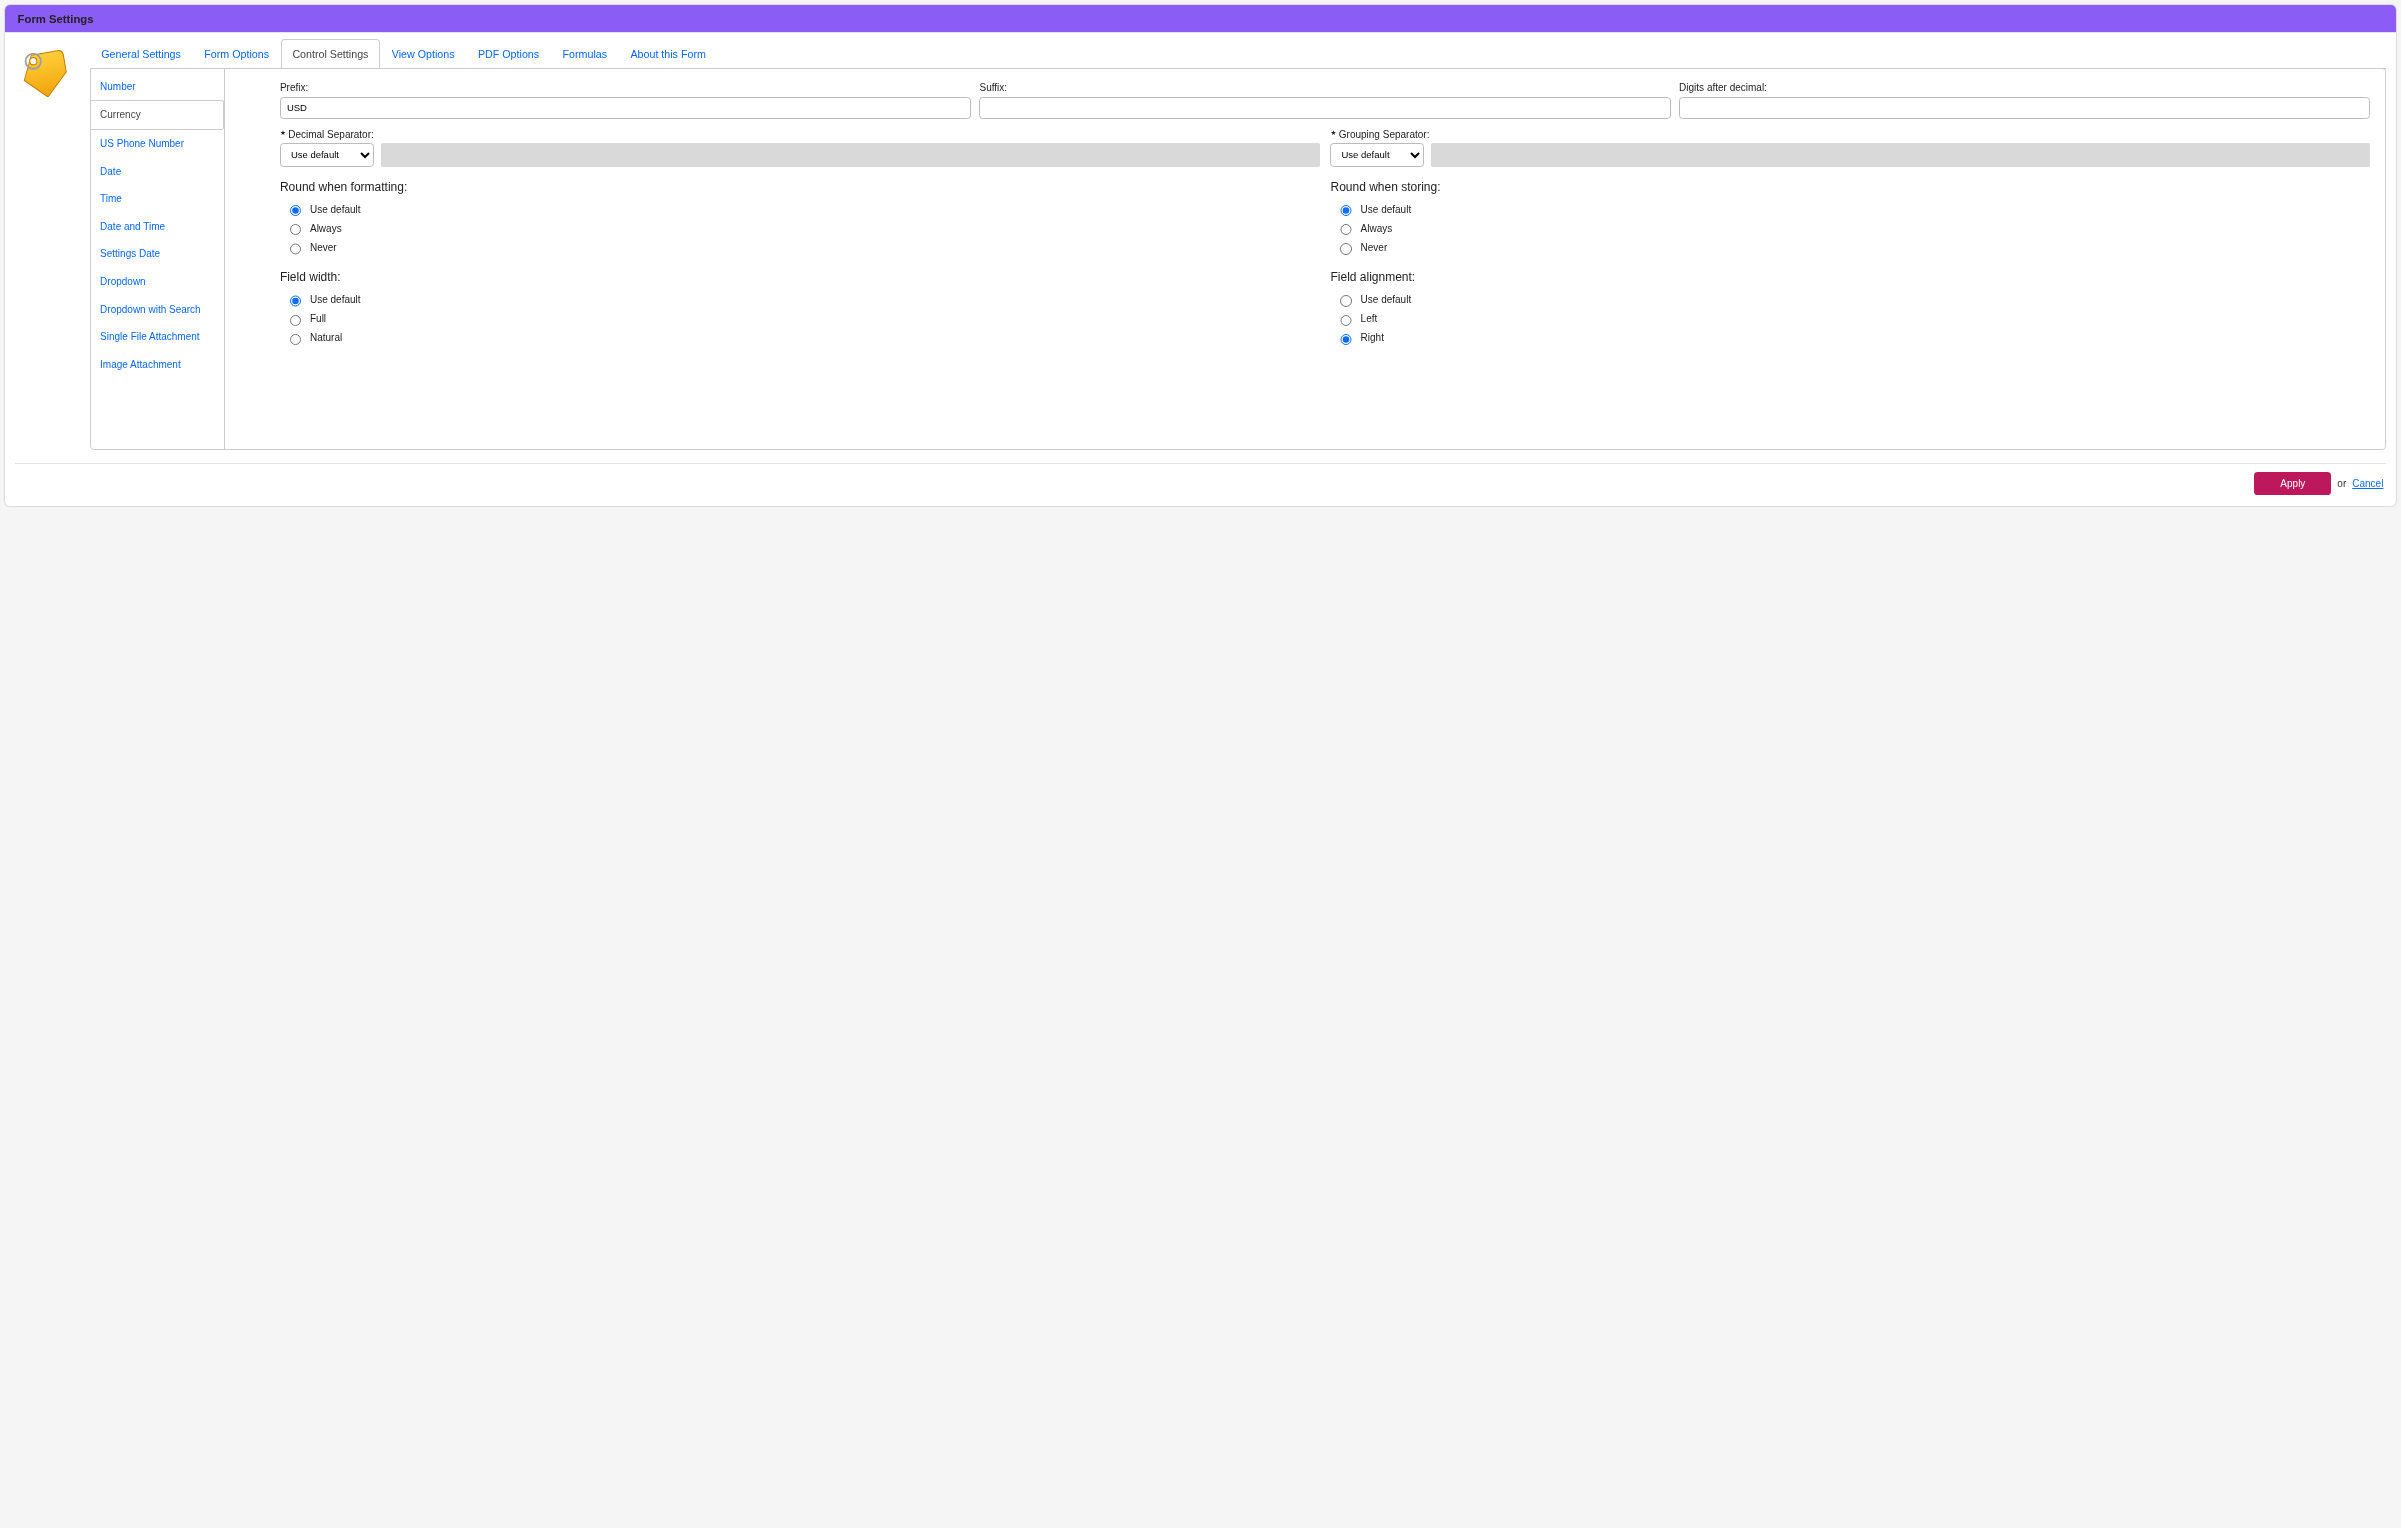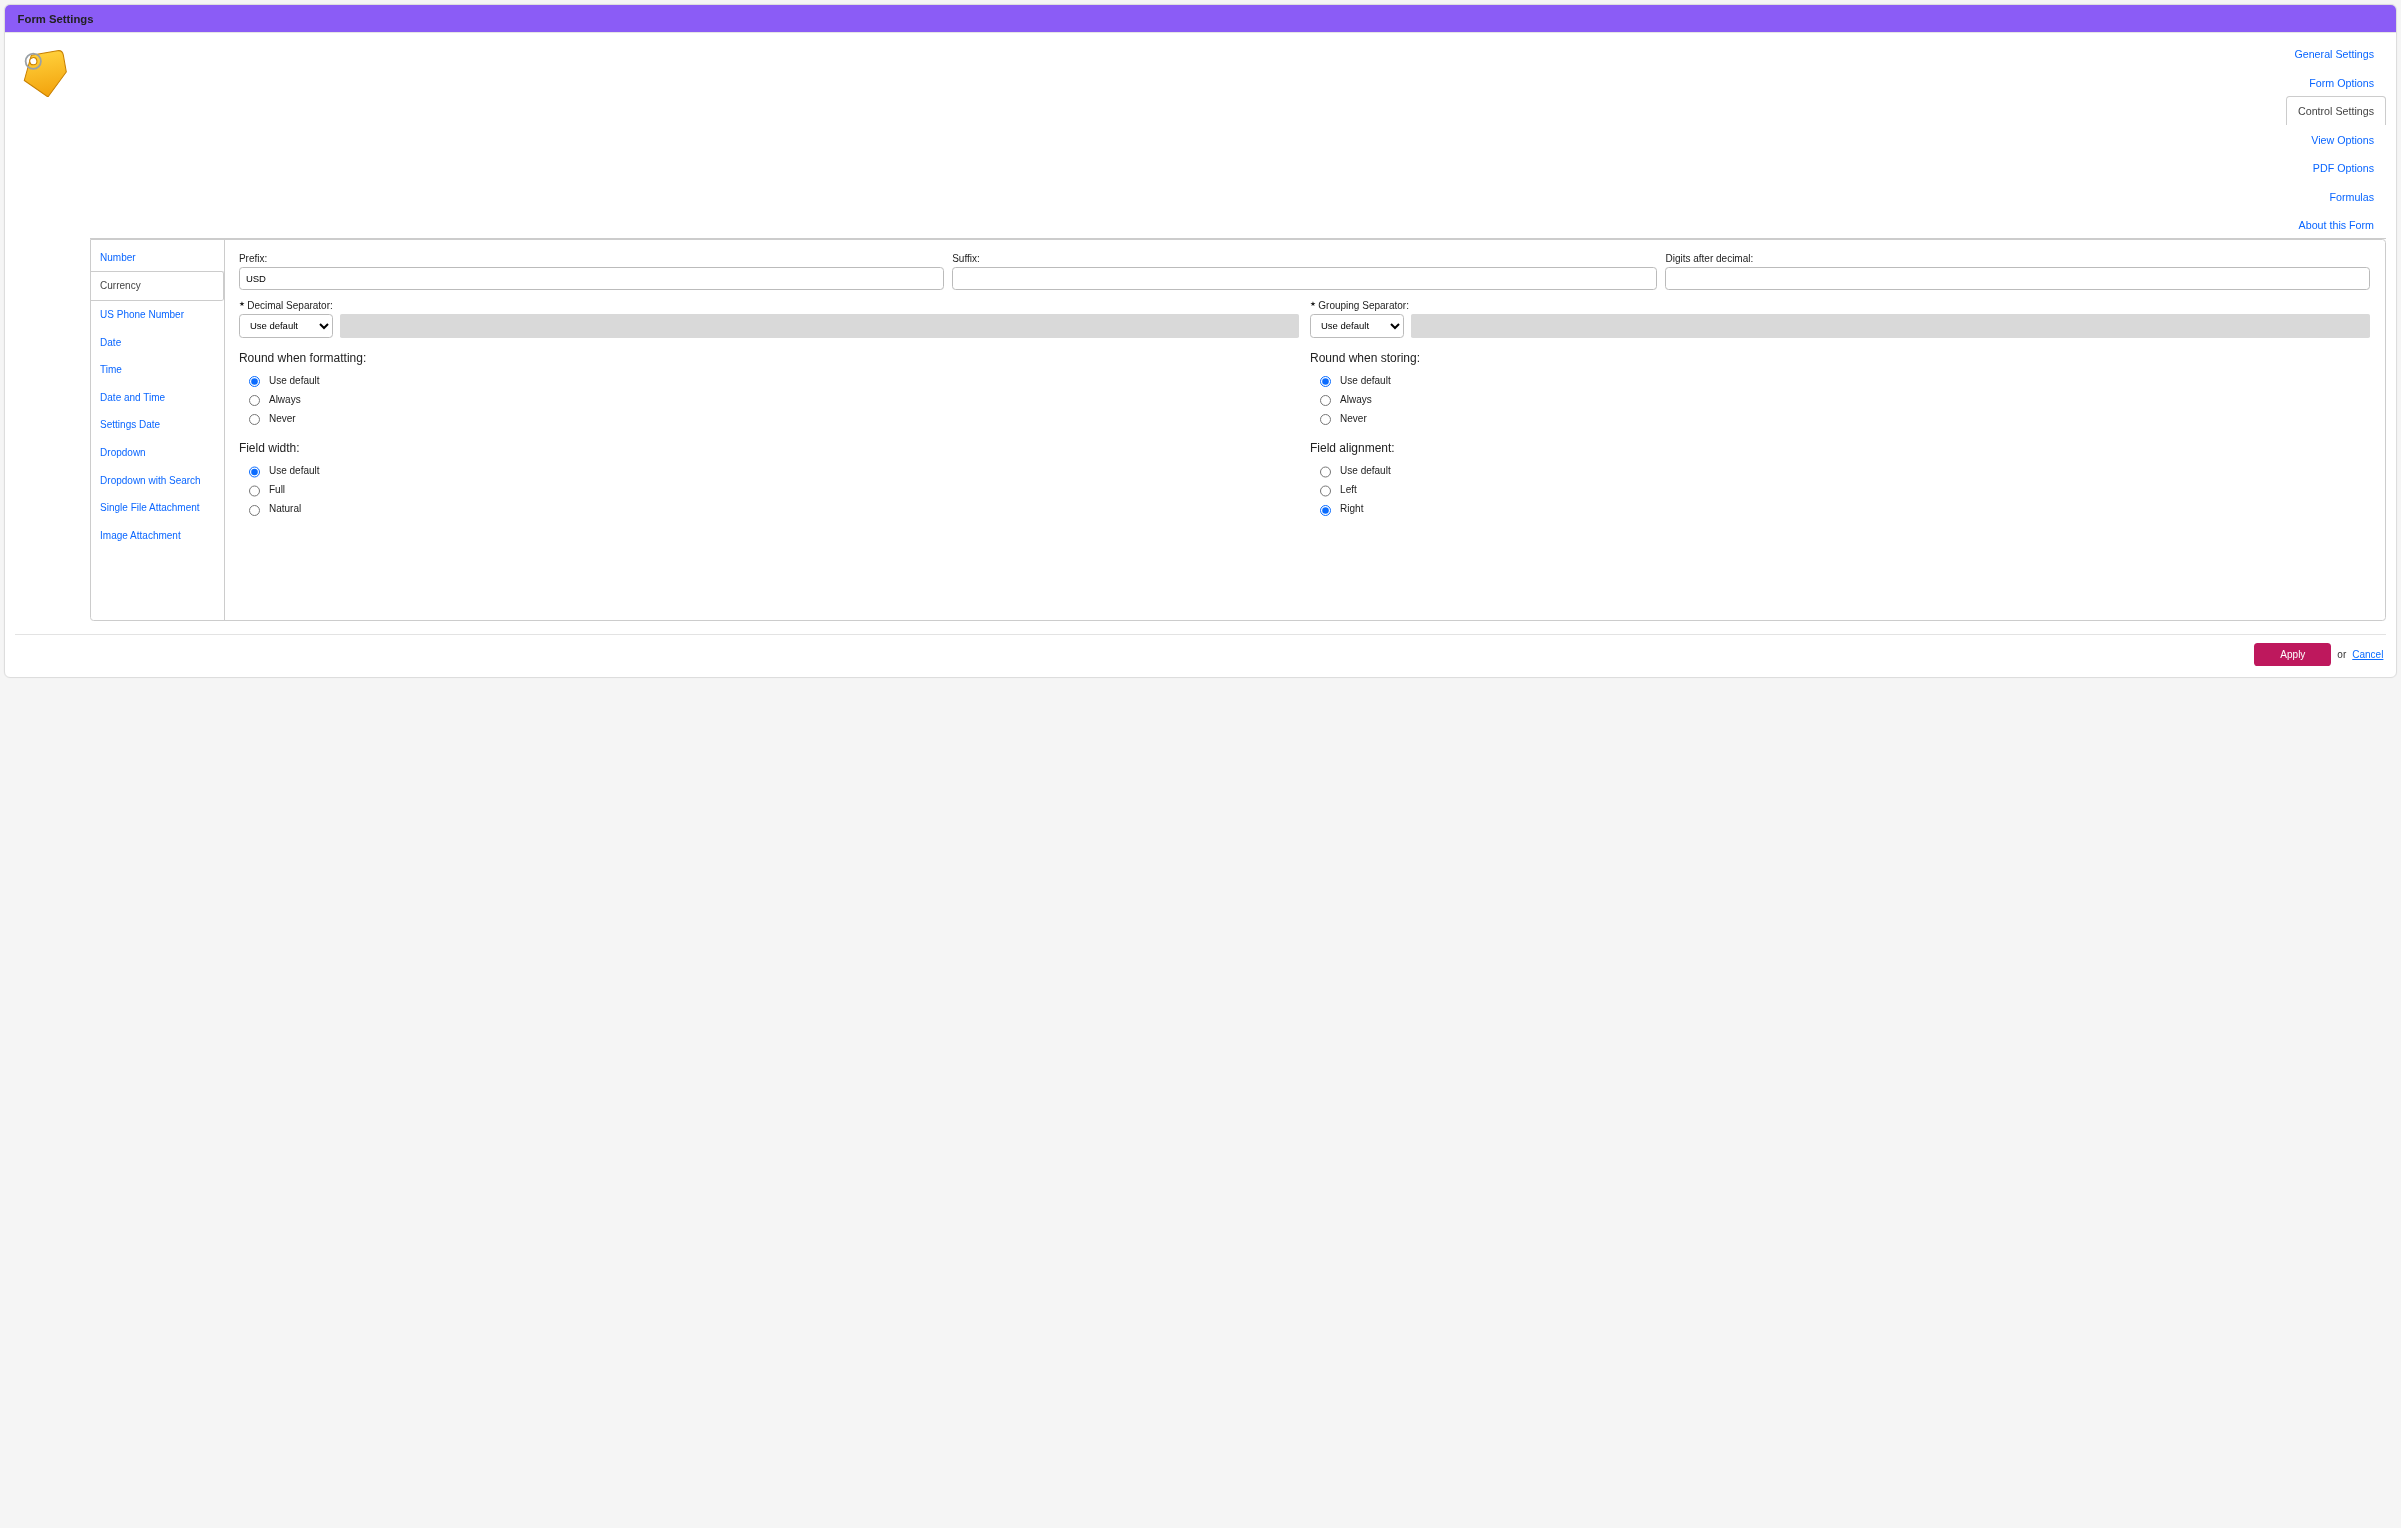--- a/index.html
+++ b/index.html
@@ -35,21 +35,20 @@
     padding: 7.2px 4.8px 0 4.8px;
     flex: 0 0 auto;
   }
   .main-col { flex: 1 1 auto; min-width: 0; }
   .tabs {
     display: flex;
     align-items: flex-end;
     gap: 0;
     border-bottom: 0.6px solid #ccc;
     margin-bottom: -0.6px;
-    flex-direction: column;
   }
   .tab {
     padding: 8.3px 10.7px 7.2px 10.7px;
     color: #0a66ff;
     cursor: pointer;
     border: 0.6px solid transparent;
     border-bottom: none;
     border-top-left-radius: 3.6px;
     border-top-right-radius: 3.6px;
     font-size: 10.7px;
@@ -68,20 +67,21 @@
     left: 0; right: 0; bottom: -0.6px;
     height: 1.2px; background: #fff;
   }
   .tab-content {
     display: flex;
     border: 0.6px solid #ccc;
     border-radius: 0 0 3.6px 3.6px;
     border-top-right-radius: 3.6px;
     min-height: 382px;
     margin-bottom: 0;
+    gap: 41px;
   }
   
   .side-list {
     width: 134px;
     flex: 0 0 auto;
     border-right: 0.6px solid #ccc;
     padding: 3.6px 0 6px 0;
     overflow-x: hidden;
   }
   .side-item {

